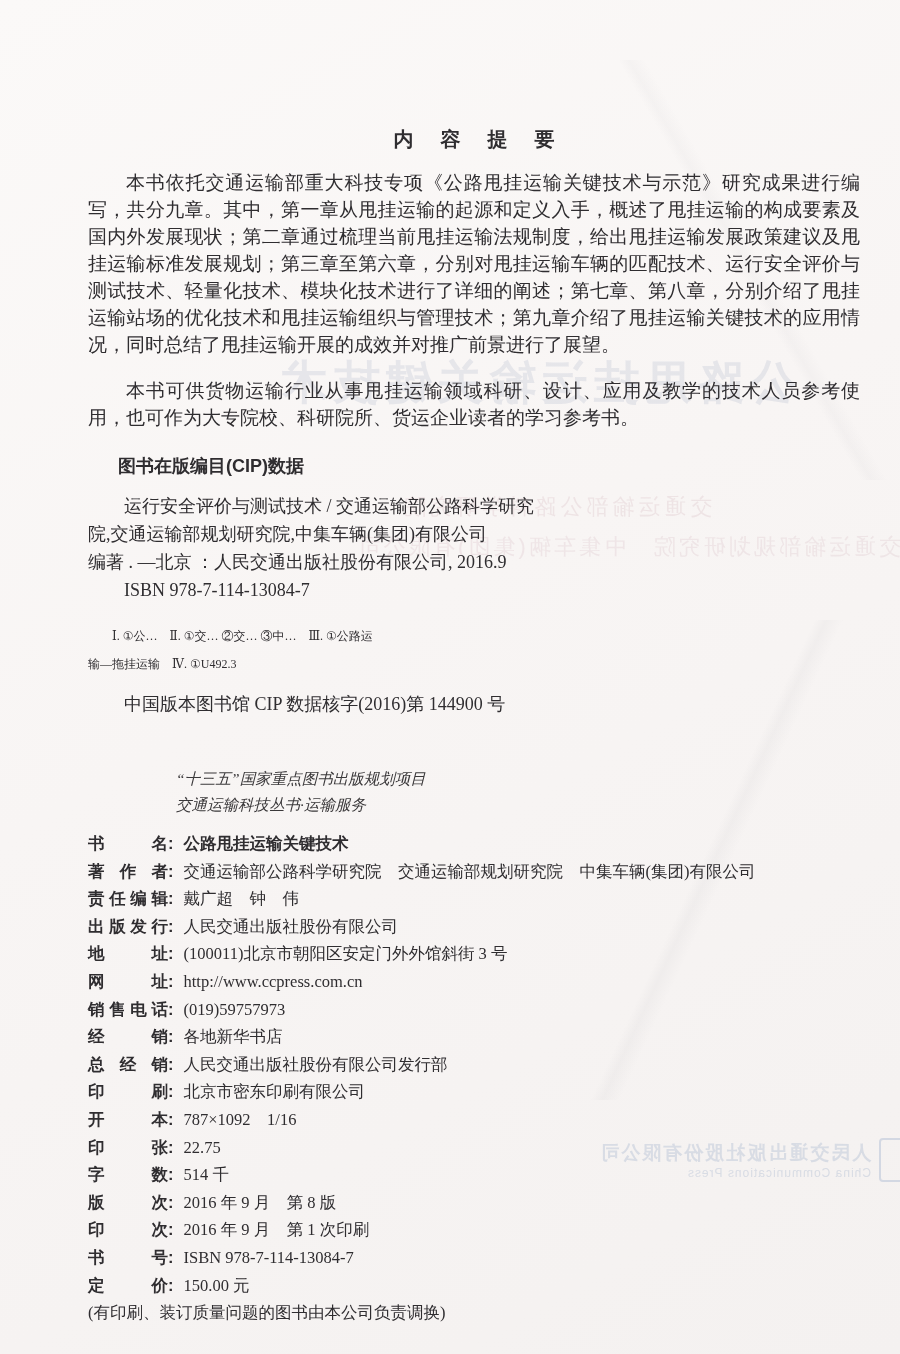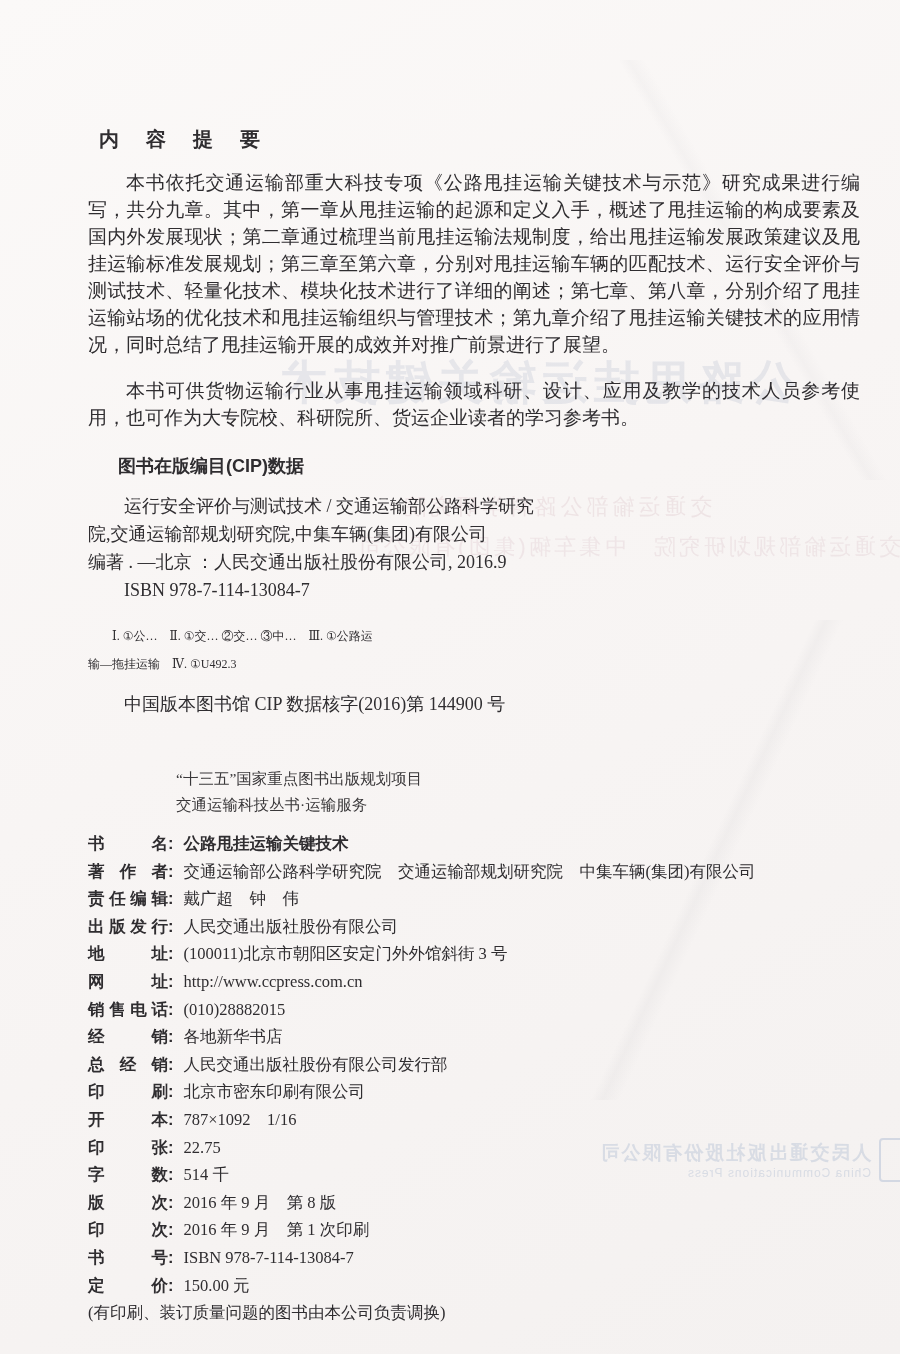--- a/index.html
+++ b/index.html
@@ -25,36 +25,36 @@
   .ghost-mid2 { left:355px; top:532px; font-size:22px; color:rgba(200,160,170,0.18); letter-spacing:3px; }
   .ghost-pub  { left:598px; top:1138px; transform:none; color:rgba(150,168,200,0.30); }
   .ghost-pub .inner { display:flex; align-items:center; gap:8px; transform:scaleX(-1); }
   .ghost-pub .emblem { width:46px; height:40px; border:2px solid rgba(150,168,200,0.35);
     border-radius:4px; flex:0 0 auto; }
   .ghost-pub .cn { font-size:19px; font-weight:bold; letter-spacing:2px; }
   .ghost-pub .en { font-size:12px; letter-spacing:1px; }
 
   .content { position:absolute; left:88px; top:0; width:772px; }
 
-  .summary-title { margin-top:126px; text-align:left; font-size:20px; font-weight:bold;
+  .summary-title { margin-top:126px; text-align:center; font-size:20px; font-weight:bold;
     letter-spacing:0.55em; text-indent:0.55em;
     font-family:"Liberation Serif","DejaVu Serif",serif; }
   .summary-par { margin-top:0; font-size:19px; line-height:27px; text-align:justify;
     text-indent:2em; }
   .summary-pars { margin-top:16px; }
 
   .cip-heading { margin-top:23px; margin-left:30px; font-size:18px; font-weight:bold;
     font-family:"Liberation Sans","DejaVu Sans",sans-serif; }
 
   .cip-bib { margin-top:14px; font-size:18px; line-height:28px; }
   .cip-line-indent { text-indent:2em; }
   .cip-class { margin-top:18px; font-size:12px; line-height:28px; }
   .cip-record { margin-top:14px; margin-left:36px; font-size:18px; }
 
-  .series { margin-top:50px; margin-left:88px; font-size:15.5px;
+  .series { margin-top:50px; margin-left:88px; font-style:italic; font-size:15.5px;
     line-height:26px; color:#3a383a; }
 
   .rows { margin-top:12px; }
   .row { font-size:16.5px; line-height:27.6px; white-space:nowrap; }
   .lab { display:inline-block; width:80px; text-align:justify; text-align-last:justify;
     font-weight:bold; font-family:"Liberation Sans","DejaVu Sans",sans-serif; vertical-align:bottom; }
   .colon { font-weight:bold; font-family:"Liberation Sans","DejaVu Sans",sans-serif;
     margin-right:10px; }
   .val {}
   .row-bold .val { font-weight:bold; font-family:"Liberation Sans","DejaVu Sans",sans-serif; }
@@ -124,21 +124,21 @@
       <div class="row">
         <span class="lab">出版发行</span><span class="colon">:</span><span class="val">人民交通出版社股份有限公司</span>
       </div>
       <div class="row">
         <span class="lab">地址</span><span class="colon">:</span><span class="val">(100011)北京市朝阳区安定门外外馆斜街 3 号</span>
       </div>
       <div class="row">
         <span class="lab">网址</span><span class="colon">:</span><span class="val">http://www.ccpress.com.cn</span>
       </div>
       <div class="row">
-        <span class="lab">销售电话</span><span class="colon">:</span><span class="val">(010)28882015</span>
+        <span class="lab">销售电话</span><span class="colon">:</span><span class="val">(019)59757973</span>
       </div>
       <div class="row">
         <span class="lab">经销</span><span class="colon">:</span><span class="val">各地新华书店</span>
       </div>
       <div class="row">
         <span class="lab">总经销</span><span class="colon">:</span><span class="val">人民交通出版社股份有限公司发行部</span>
       </div>
       <div class="row">
         <span class="lab">印刷</span><span class="colon">:</span><span class="val">北京市密东印刷有限公司</span>
       </div>

